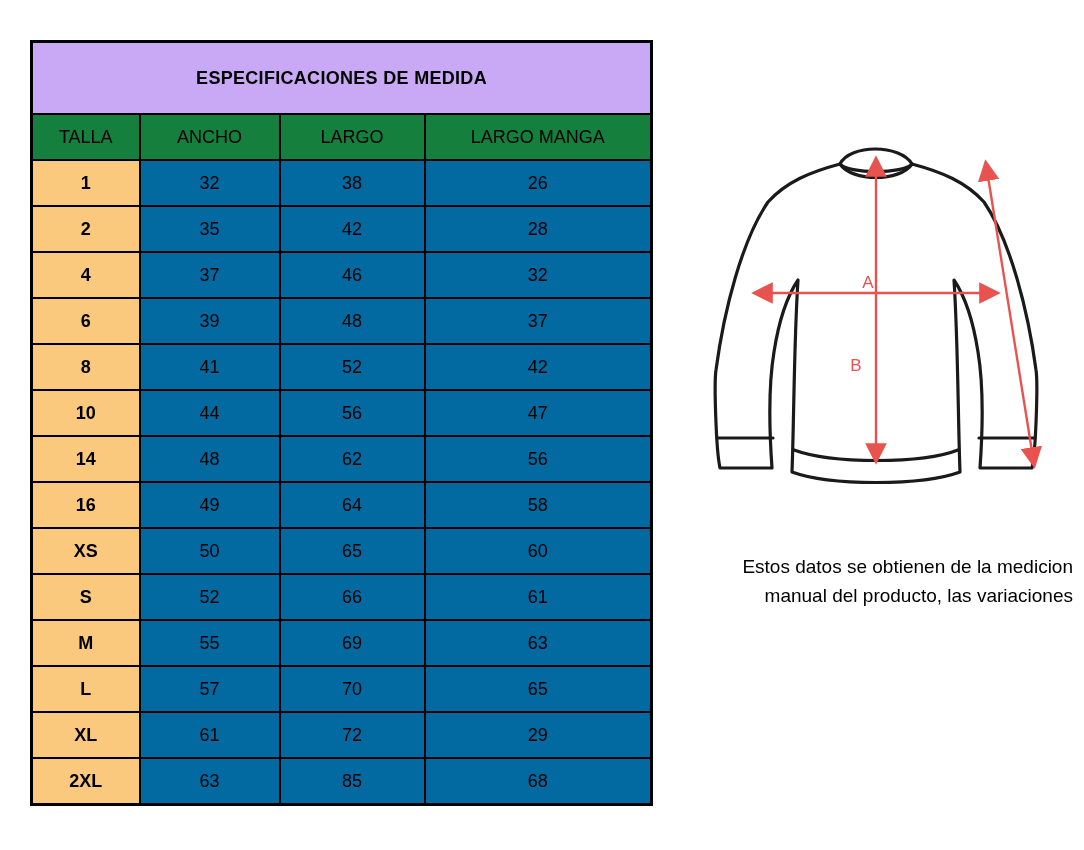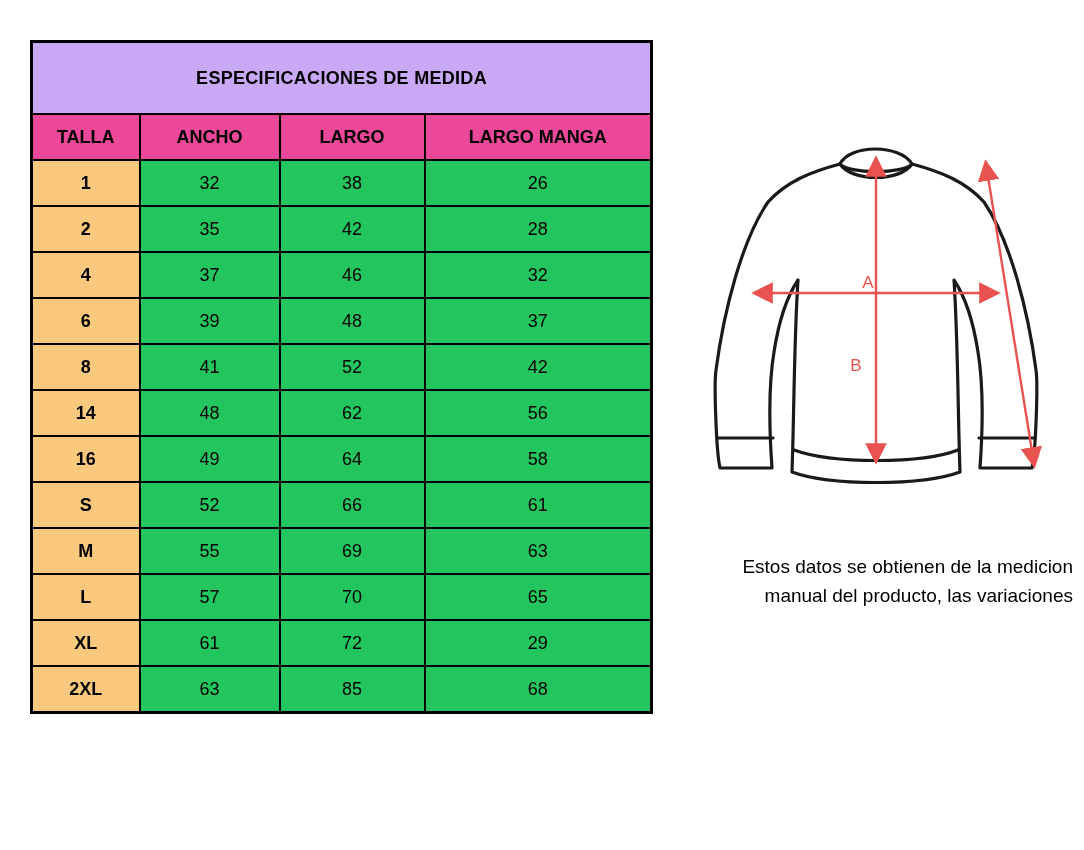--- a/index.html
+++ b/index.html
@@ -42,32 +42,32 @@
     height: 44px;
   }
   .title-cell {
     background: #c9a8f5;
     font-size: 23px;
     font-weight: bold;
     letter-spacing: 0.3px;
     height: 70px !important;
   }
   .head-cell {
-    background: #ec4899;
-    font-weight: bold;
+    background: #15803d;
+    font-weight: normal;
     font-size: 18px;
     height: 44px !important;
   }
   .size-cell {
     background: #fac97e;
     font-weight: bold;
     font-size: 18px;
   }
   .val-cell {
-    background: #22c55e;
+    background: #0369a1;
     font-weight: normal;
     font-size: 18px;
   }
   col.c-talla  { width: 108px; }
   col.c-ancho  { width: 140px; }
   col.c-largo  { width: 145px; }
   col.c-manga  { width: 227px; }
 
   
   #illustration {
@@ -142,30 +142,42 @@
           <td class="val-cell">48</td>
           <td class="val-cell">37</td>
         </tr>
         <tr>
           <td class="size-cell">8</td>
           <td class="val-cell">41</td>
           <td class="val-cell">52</td>
           <td class="val-cell">42</td>
         </tr>
         <tr>
+          <td class="size-cell">10</td>
+          <td class="val-cell">44</td>
+          <td class="val-cell">56</td>
+          <td class="val-cell">47</td>
+        </tr>
+        <tr>
           <td class="size-cell">14</td>
           <td class="val-cell">48</td>
           <td class="val-cell">62</td>
           <td class="val-cell">56</td>
         </tr>
         <tr>
           <td class="size-cell">16</td>
           <td class="val-cell">49</td>
           <td class="val-cell">64</td>
           <td class="val-cell">58</td>
+        </tr>
+        <tr>
+          <td class="size-cell">XS</td>
+          <td class="val-cell">50</td>
+          <td class="val-cell">65</td>
+          <td class="val-cell">60</td>
         </tr>
         <tr>
           <td class="size-cell">S</td>
           <td class="val-cell">52</td>
           <td class="val-cell">66</td>
           <td class="val-cell">61</td>
         </tr>
         <tr>
           <td class="size-cell">M</td>
           <td class="val-cell">55</td>

